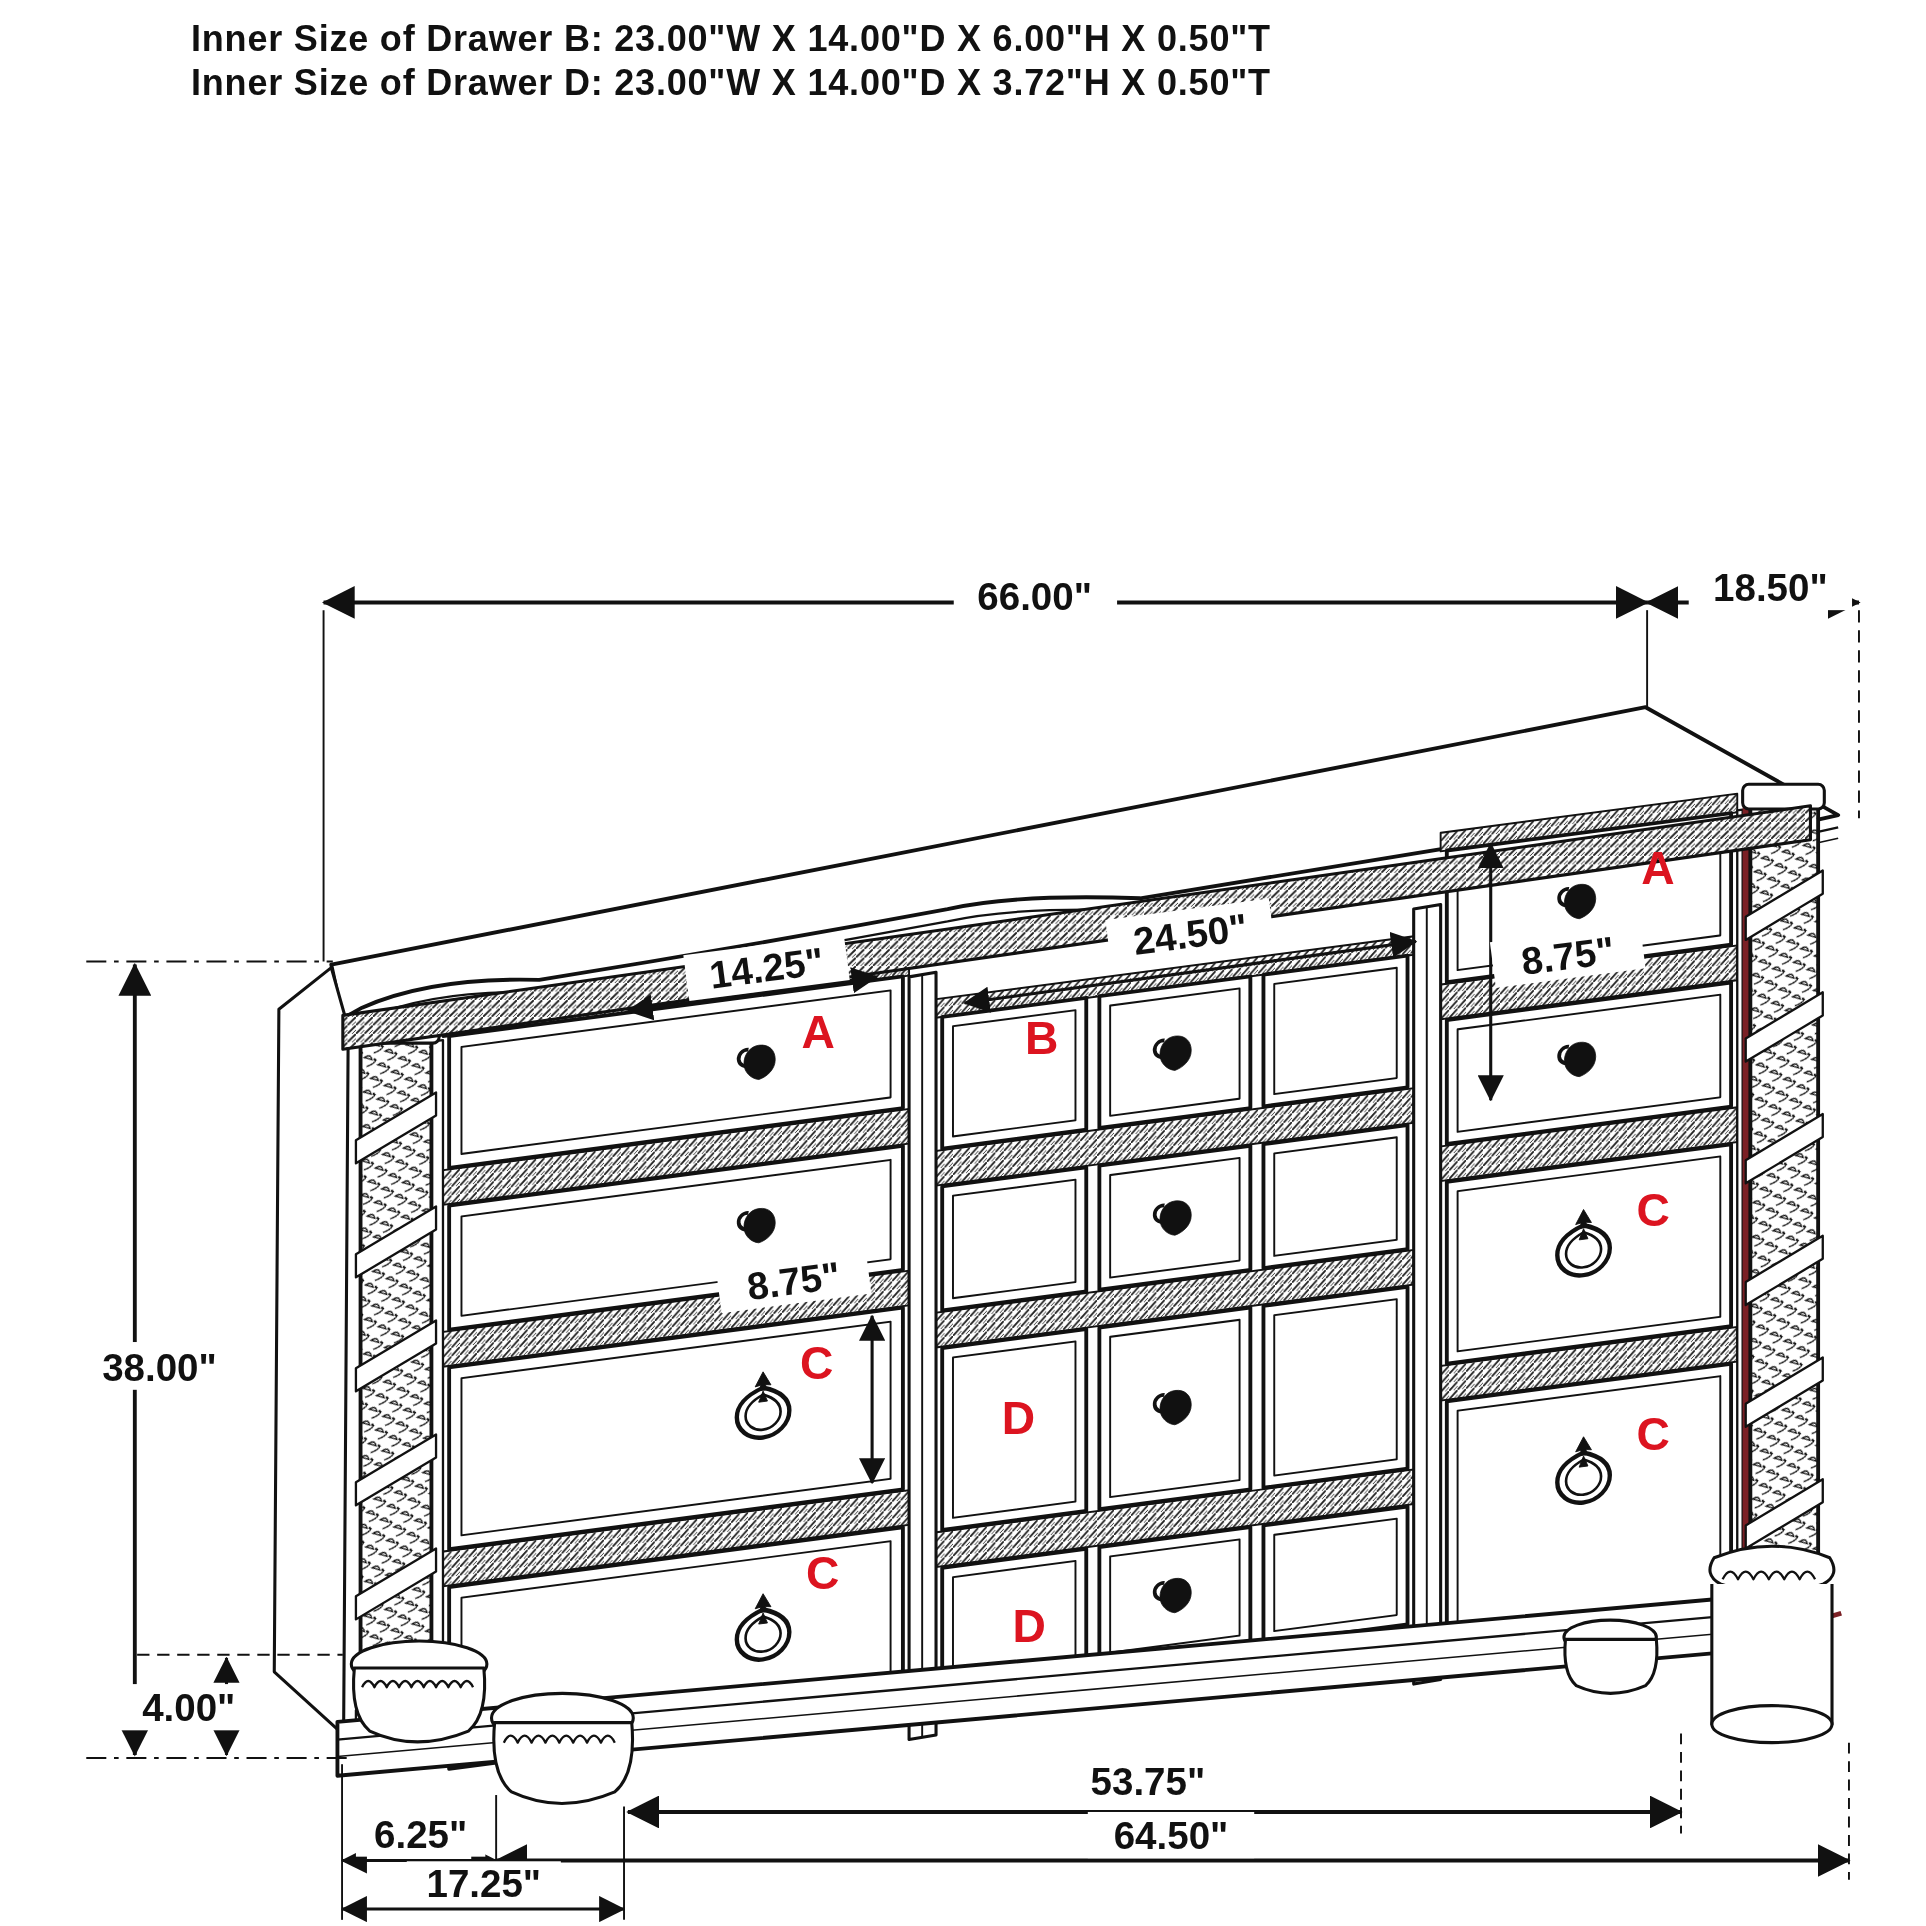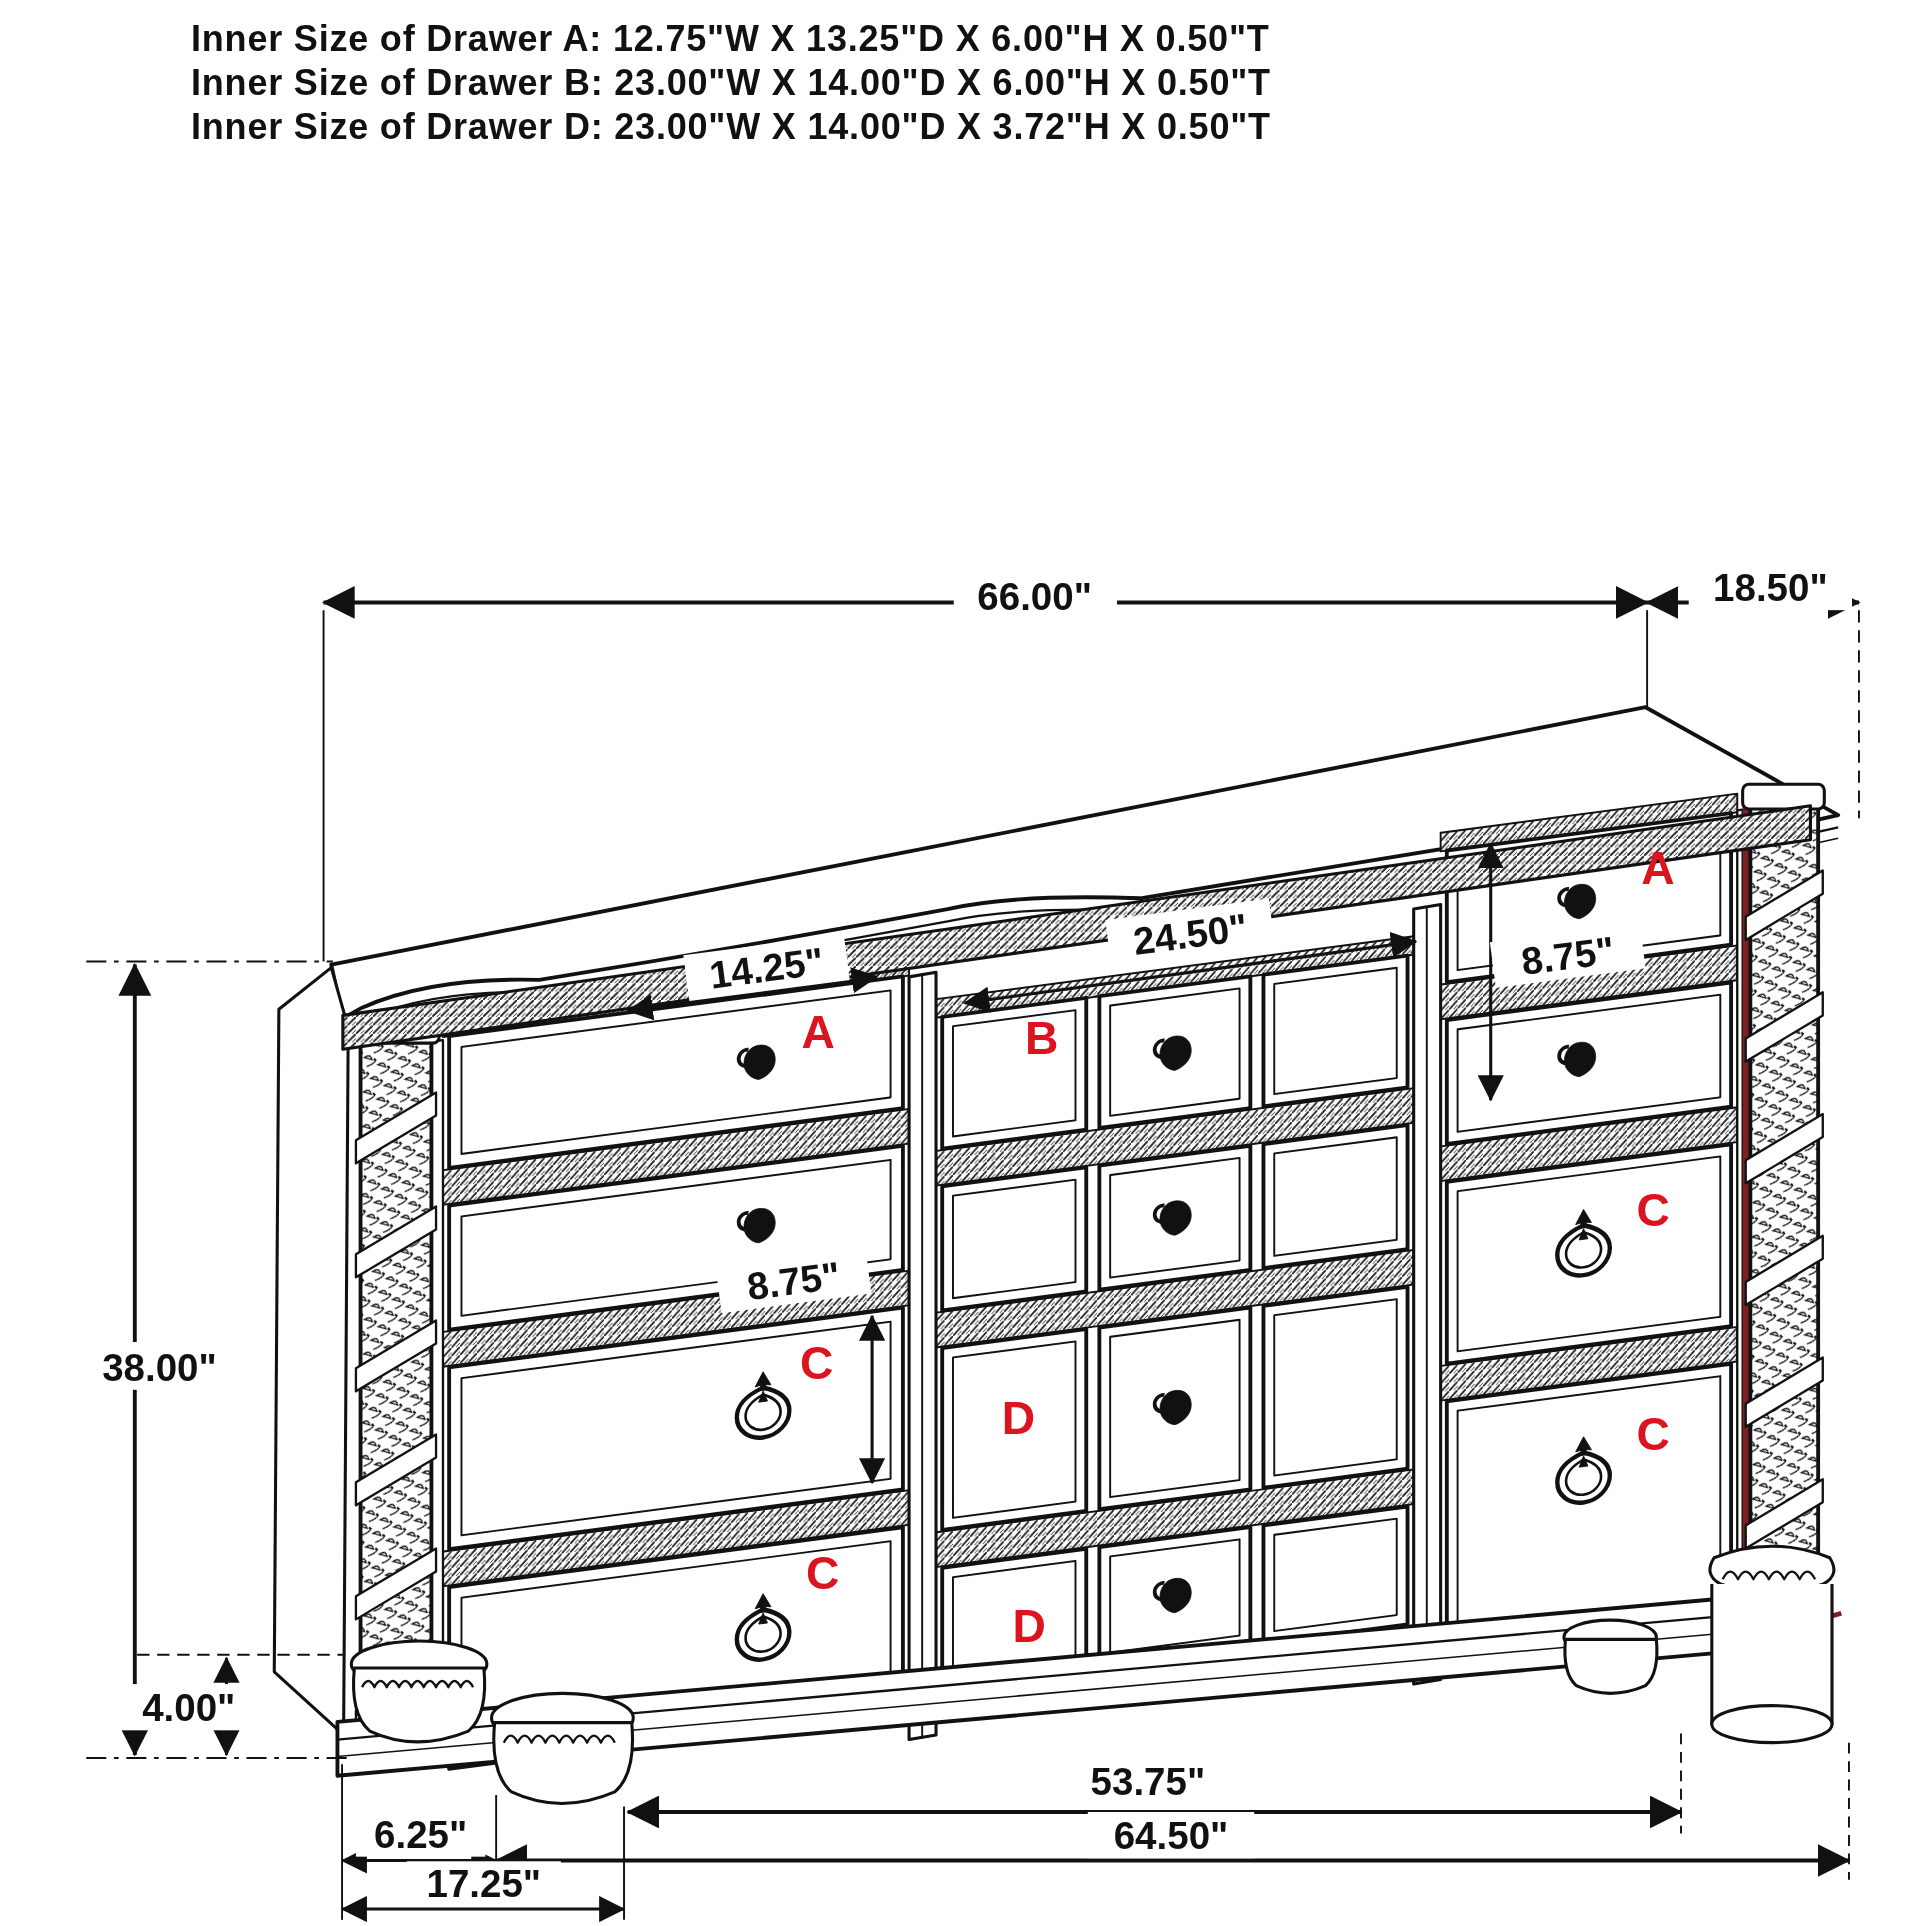--- a/index.html
+++ b/index.html
@@ -10,21 +10,20 @@
   svg text{font-family:"Liberation Sans", sans-serif;}
   .dimtxt{font-size:50px;font-weight:bold;fill:#111;}
   .redtxt{font-size:60px;font-weight:bold;}
 </style>
 </head>
 <body>
 
 <div class="canvas">
 
   <div class="spec-block">
-    <div class="spec-line">Inner Size of Drawer A: 12.75"W X 13.25"D X 6.00"H X 0.50"T</div>
     <div class="spec-line">Inner Size of Drawer B: 23.00"W X 14.00"D X 6.00"H X 0.50"T</div>
     <div class="spec-line">Inner Size of Drawer D: 23.00"W X 14.00"D X 3.72"H X 0.50"T</div>
   </div>
 
   <svg width="1926" height="1926" viewBox="0 0 2500 2500" style="position:absolute;left:0;top:0;">
     <defs>
       <marker id="ah" viewBox="0 0 10 10" refX="9.5" refY="5" markerWidth="8.5" markerHeight="8.5" orient="auto-start-reverse">
         <path d="M0,0 L10,5 L0,10 z" fill="#111"></path>
       </marker>
       <pattern id="ropeHatch" width="11" height="11" patternUnits="userSpaceOnUse">

